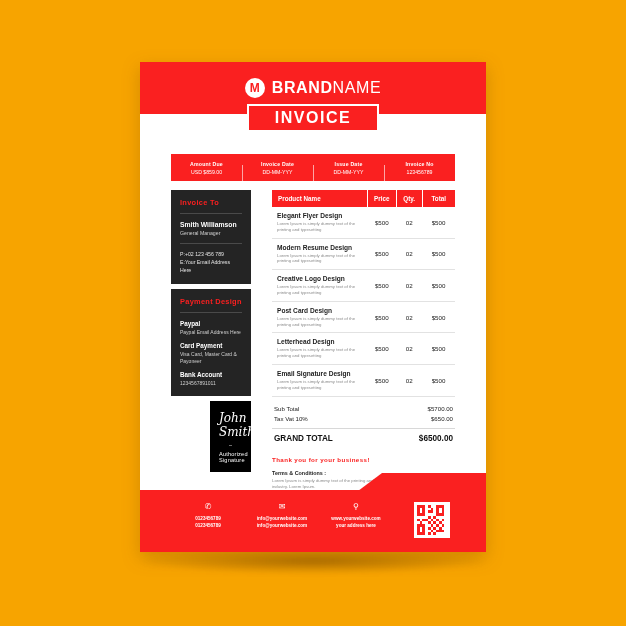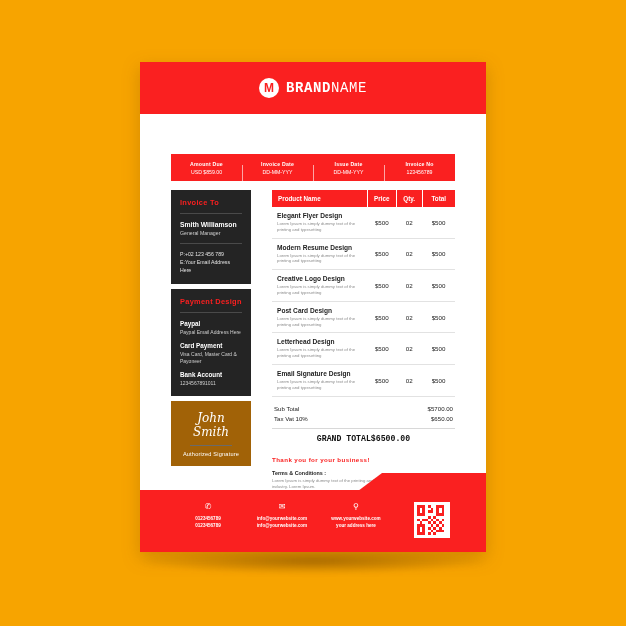--- a/index.html
+++ b/index.html
@@ -41,21 +41,21 @@
     position: absolute;
     left: 0; right: 0; top: 16px;
     display: flex; align-items: center; justify-content: center; gap: 7px;
   }
   .brand-mark {
     width: 20px; height: 20px; border-radius: 50%;
     background: #ffffff;
     display: flex; align-items: center; justify-content: center;
     color: #fa2020; font-weight: bold; font-size: 12px; line-height: 1;
   }
-  .brand-text { font-size: 14px; letter-spacing: .6px; color:#fff;font-family:Liberation Mono, monospace; }
+  .brand-text { font-size: 16px; letter-spacing: .6px; color:#fff; }
   .brand-text b { font-weight: bold; }
   .brand-text span { font-weight: normal; }
 
   .invoice-badge-wrap {
     position: relative;
     height: 30px;
     background: #fff;
   }
   .invoice-badge {
     position: absolute;
@@ -116,25 +116,26 @@
   .cust-role { font-size: 5.2px; color: #cfcfcf; margin-top: 2px; }
   .cust-sep { height: 1px; background: #4a4a4a; margin: 7px 0; }
   .cust-line { font-size: 5.2px; color: #e3e3e3; line-height: 1.5; }
 
   .pay-item { margin-bottom: 6px; }
   .pay-item:last-child { margin-bottom: 0; }
   .pay-label { font-size: 6.3px; font-weight: bold; }
   .pay-val { font-size: 5px; color: #cfcfcf; margin-top: 2px; line-height: 1.35; }
 
   .sign-block {
-    background: #a16207;
+    background: #000000;
     color: #fff;
     margin-top: 5px;
     padding: 10px 9px 9px 9px;
-    text-align: center;
+    text-align: left;
+    margin-left: 39px;
   }
   .sign-name {
     font-family: "DejaVu Serif", serif;
     font-style: italic;
     font-size: 12px;
   }
   .sign-rule { height: 1px; background: #6a6a6a; margin: 6px 10px 5px 10px; }
   .sign-cap { font-size: 5.6px; letter-spacing: .2px; }
 
   
@@ -168,24 +169,23 @@
   .it-desc { font-size: 4.3px; color: #8d8d8d; margin-top: 2px; line-height: 1.35; }
 
   .totals { margin-top: 7px; }
   .tot-row {
     display: flex; justify-content: space-between;
     font-size: 6.1px; color: #222;
     padding: 1.5px 2px;
   }
   .tot-rule { height: 1px; background: #d8d8d8; margin: 4px 0 5px 0; }
   .grand {
-    display: flex; justify-content: center;
+    display: flex; justify-content: space-between;
     font-size: 8.2px; font-weight: bold; color: #111;
     padding: 0 2px;
-    font-family: Liberation Mono, monospace;
   }
 
   .thanks { margin-top: 13px; }
   .thanks-title { color: #fa2020; font-size: 6.2px; font-weight: bold; letter-spacing: .4px; }
   .terms-title { font-size: 5.4px; font-weight: bold; color:#1d1d1d; margin-top: 7px; }
   .terms-body { font-size: 4.3px; color: #8d8d8d; line-height: 1.45; margin-top: 2px; width: 135px; }
 
   
   .footer {
     position: absolute;
@@ -235,20 +235,25 @@
 
     <div class="header">
       <div class="brand">
         <div class="brand-mark">M</div>
         <div class="brand-text">
           <b>BRAND</b><span>NAME</span>
         </div>
       </div>
     </div>
 
+    <div class="invoice-badge-wrap">
+      <div class="invoice-badge">
+        <span>INVOICE</span>
+      </div>
+    </div>
 
     <div class="meta-bar">
       <div class="meta-cell">
         <span class="k">Amount Due</span>
         <span class="v">USD $859.00</span>
       </div>
       <div class="meta-cell">
         <span class="k">Invoice Date</span>
         <span class="v">DD-MM-YYY</span>
       </div>

